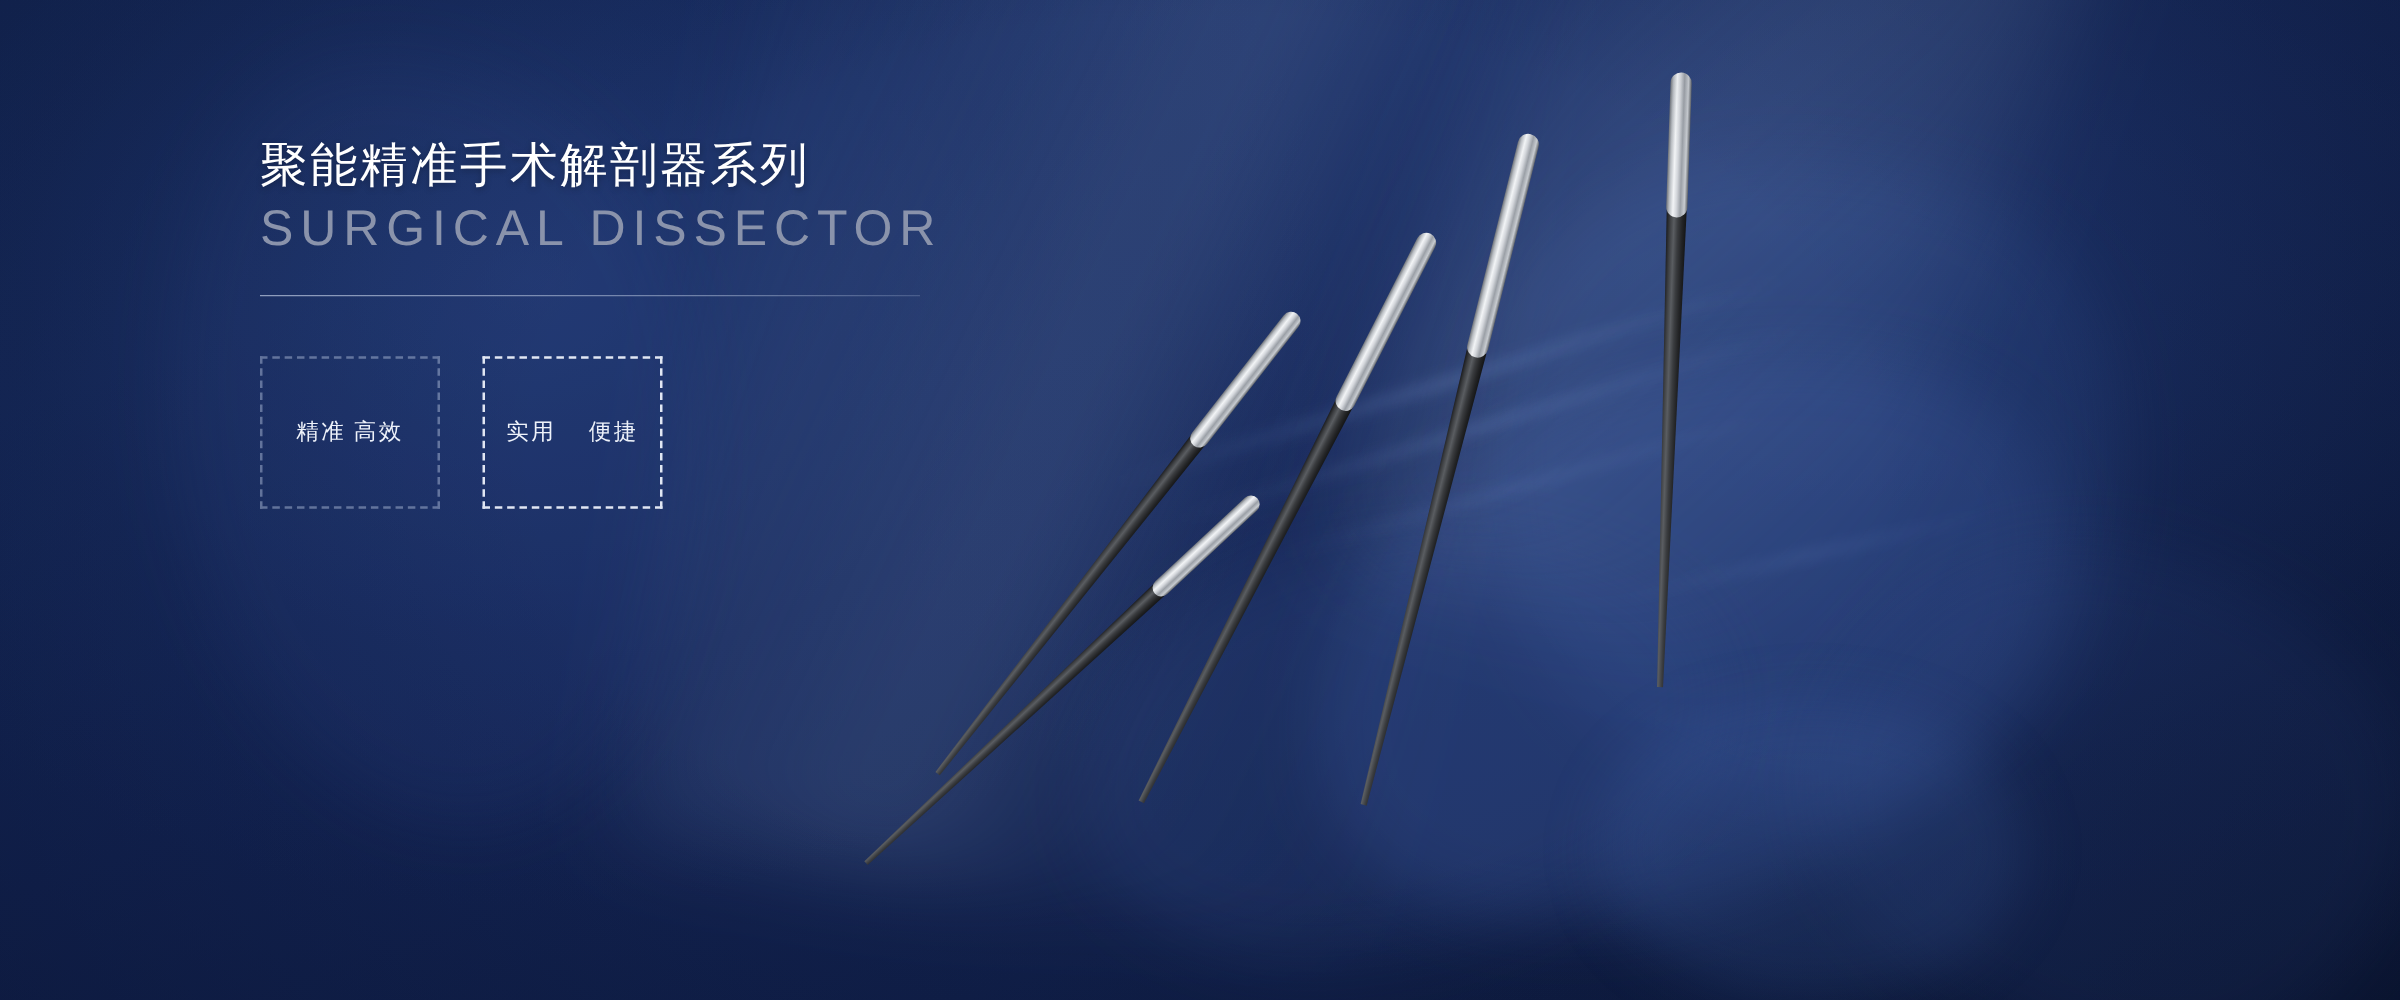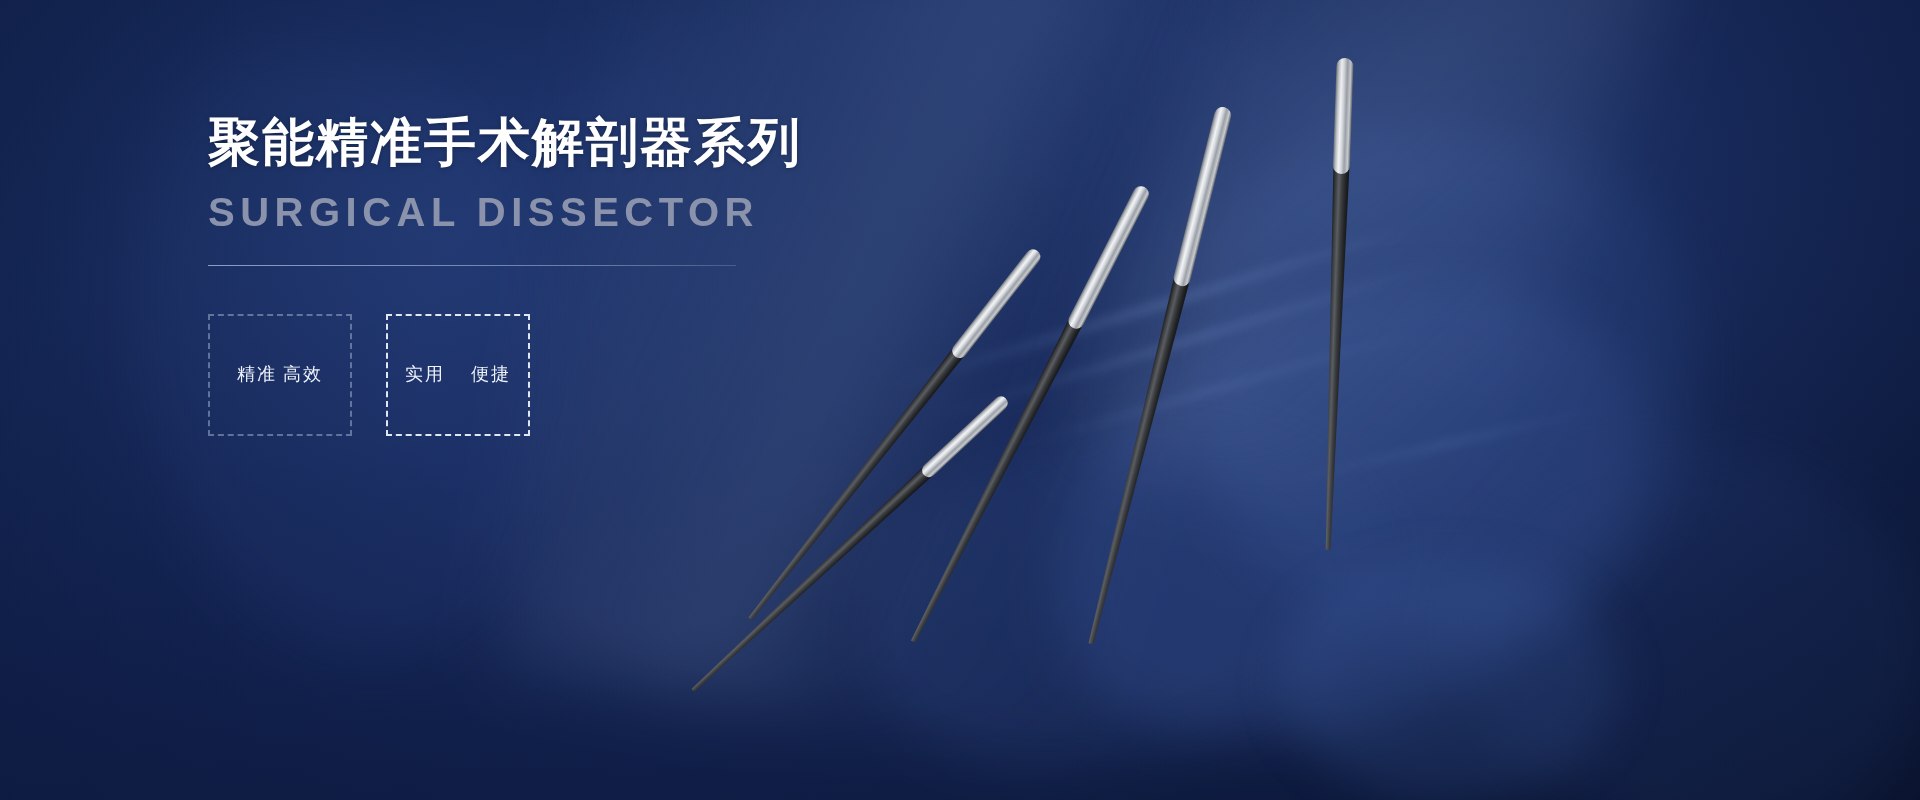--- a/index.html
+++ b/index.html
@@ -113,35 +113,35 @@
   
   .content {
     position: absolute;
     left: 208px;
     top: 108px;
     width: 760px;
     z-index: 6;
   }
 
   .title-cn {
-    font-size: 52px;
+    font-size: 38px;
     line-height: 1.32;
     color: #ffffff;
-    font-weight: 700;
+    font-weight: 400;
     letter-spacing: 2px;
     white-space: nowrap;
     text-shadow: 0 1px 5px rgba(0,0,0,0.28);
   }
 
   .title-en {
-    margin-top: 10px;
+    margin-top: 0;
     font-size: 40px;
     line-height: 1.25;
     color: #8a93ab;
-    font-weight: 700;
+    font-weight: 400;
     letter-spacing: 5.5px;
     white-space: nowrap;
   }
 
   .divider {
     margin-top: 28px;
     width: 528px;
     height: 1px;
     background: linear-gradient(90deg, rgba(188,200,224,0.72) 0%, rgba(170,184,212,0.55) 70%, rgba(150,166,200,0.30) 100%);
   }

